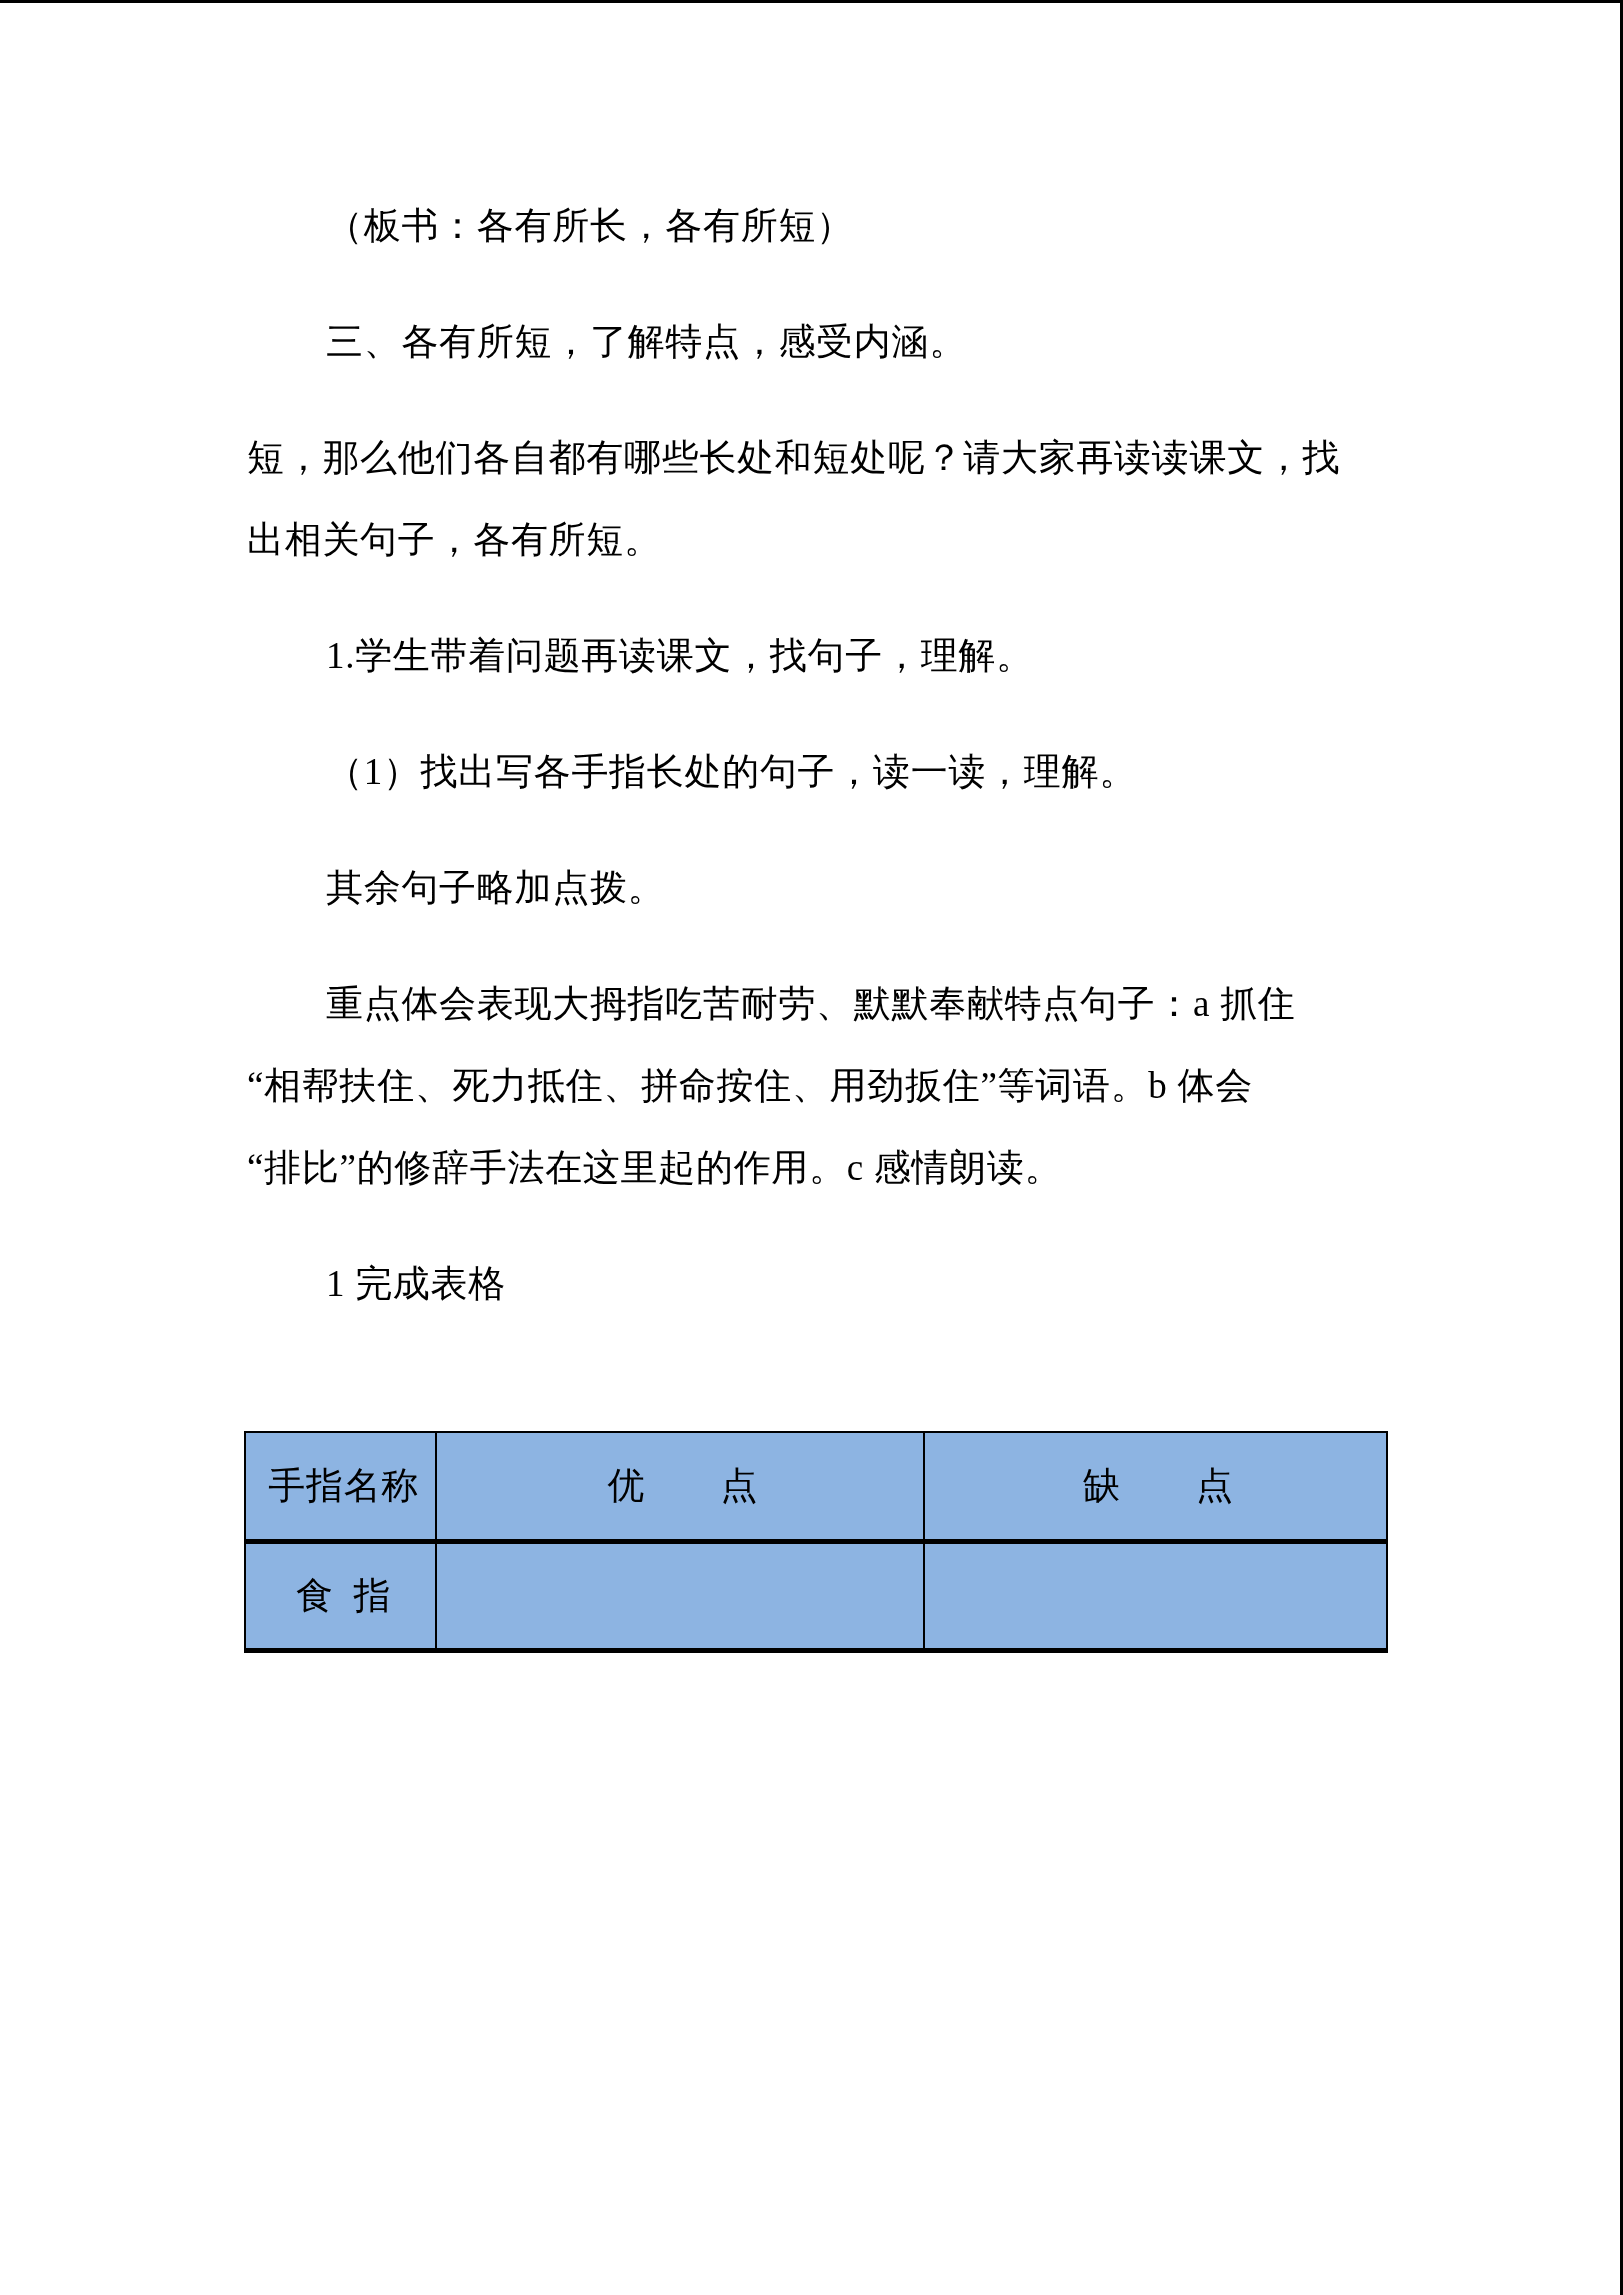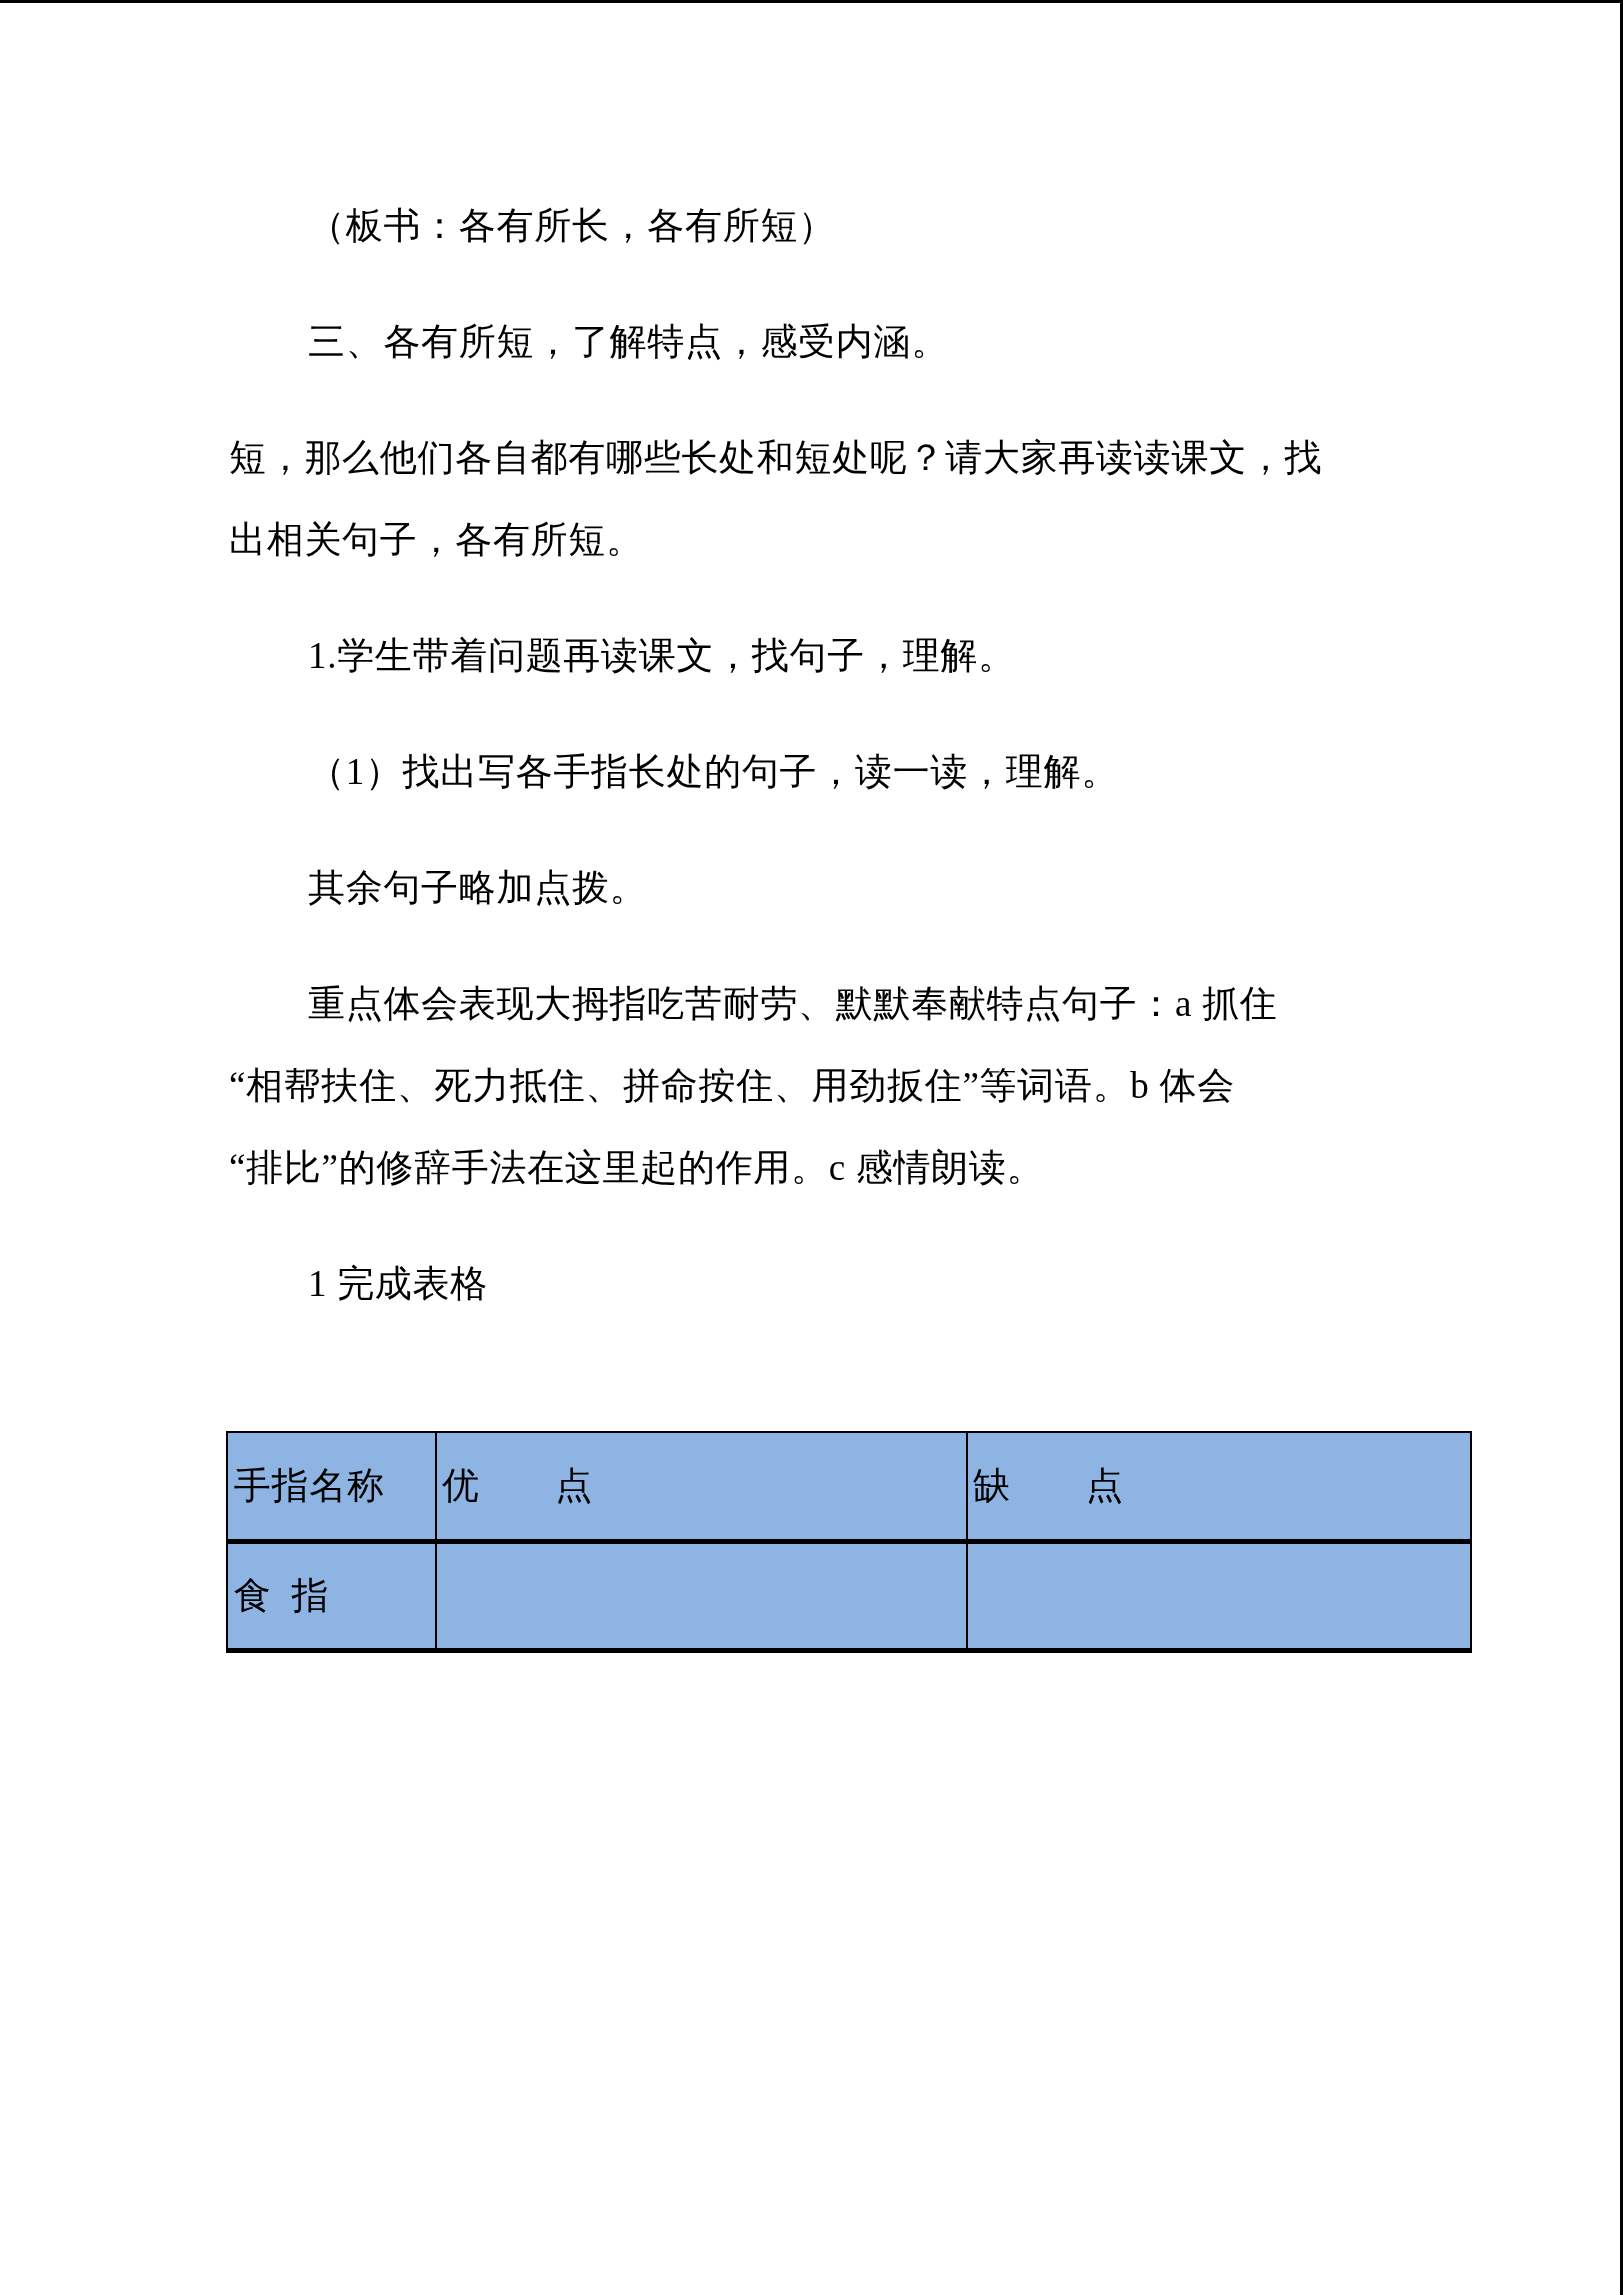--- a/index.html
+++ b/index.html
@@ -17,43 +17,44 @@
     width: 100%; height: 3.4px;
     background: var(--edge-color, #000);
   }
   .edge-right {
     position: absolute; top: 0; right: 0;
     width: 3.4px; height: 100%;
     background: var(--edge-color, #000);
   }
   .content {
     position: absolute;
-    left: 229px;
+    left: 247px;
     top: 185px;
     width: 1152px;
     font-family: Liberation Serif, serif;
   }
   .para { margin: 0 0 34px 0; }
   .line {
     font-size: 37px;
     line-height: 82px;
     white-space: pre;
     letter-spacing: 0.7px;
   }
   .line.indent { padding-left: 79px; }
 
   table.grid {
     border-collapse: collapse;
     table-layout: fixed;
-    width: 1246px;
+    width: 1144px;
     margin: 106px 0 8px -2.7px;
     background: var(--table-fill, #8DB4E2);
     border-top: 2.7px solid var(--table-border, #000);
     border-left: 2.7px solid var(--table-border, #000);
     border-right: 2.7px solid var(--table-border, #000);
+    text-align: center;
   }
   table.grid tr { height: 109px; }
   table.grid td {
     border-left: 2.7px solid var(--table-border, #000);
     border-bottom: 5.5px solid var(--table-border, #000);
     font-size: 37px;
     letter-spacing: 0.7px;
     padding: 0 0 0 5.5px;
     vertical-align: middle;
     white-space: pre;

